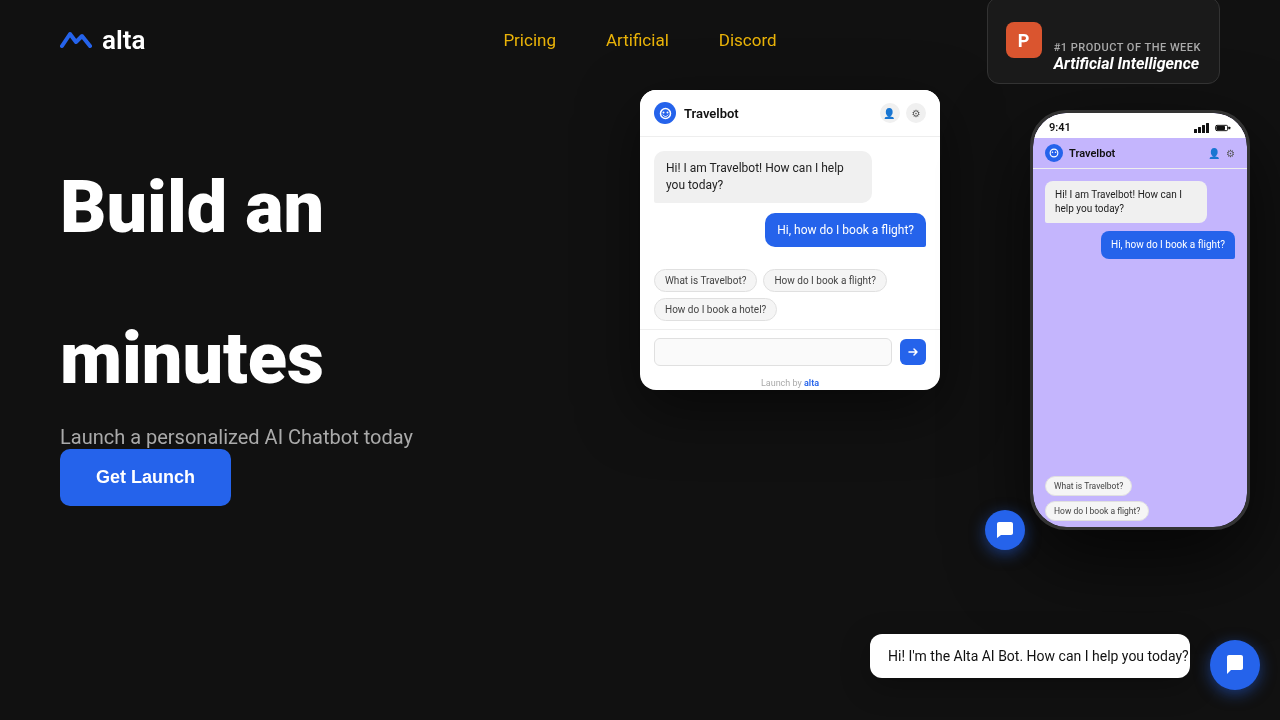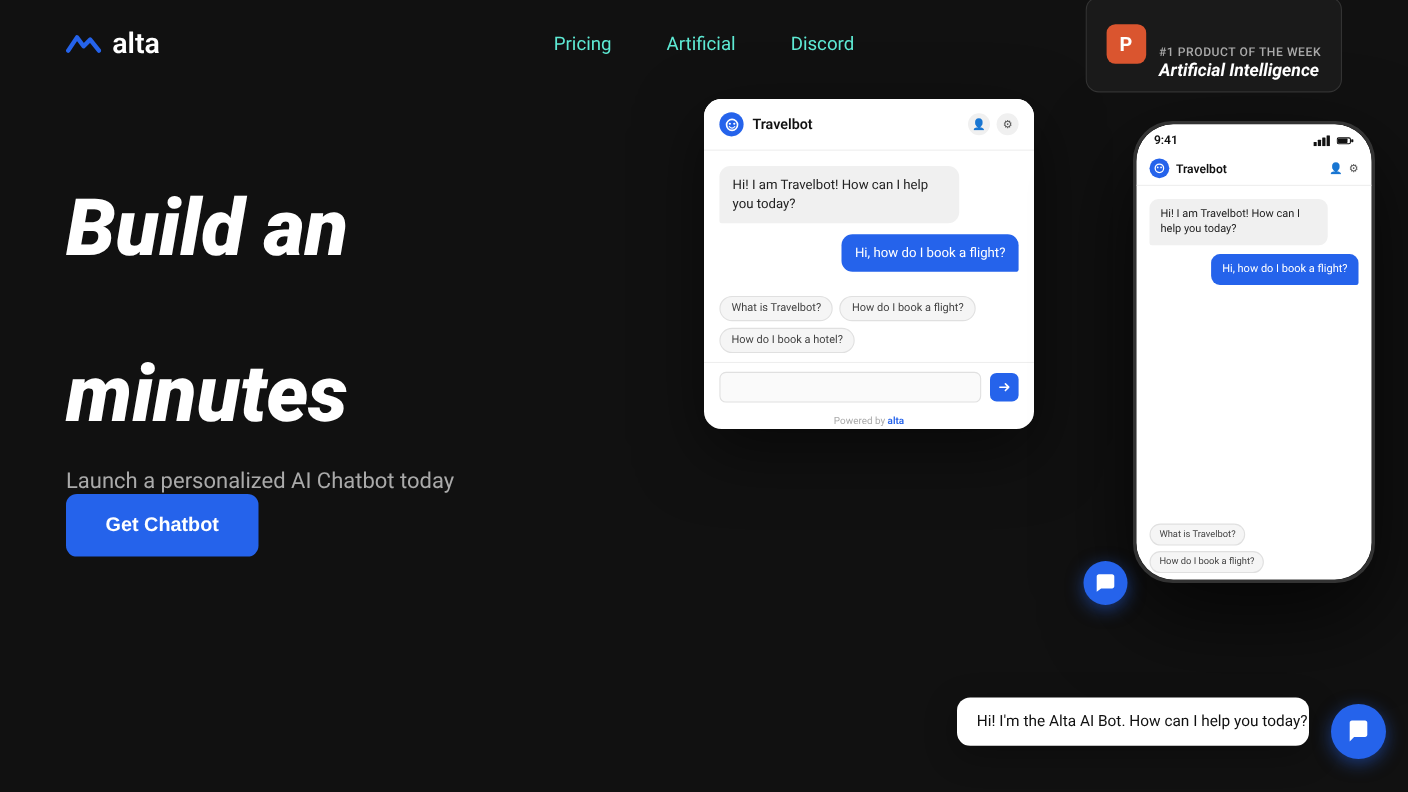--- a/index.html
+++ b/index.html
@@ -47,21 +47,21 @@
     .nav-links {
       display: flex;
       align-items: center;
       gap: 50px;
       position: absolute;
       left: 50%;
       transform: translateX(-50%);
     }
 
     .nav-link {
-      color: #5eead4;
+      color: #eab308;
       text-decoration: none;
       font-size: 17px;
       font-weight: 400;
       cursor: pointer;
     }
 
     .product-hunt-badge {
       display: flex;
       align-items: center;
       gap: 12px;
@@ -122,21 +122,20 @@
       padding-top: 40px;
       z-index: 5;
     }
 
     .hero-heading {
       font-size: 72px;
       font-weight: 900;
       line-height: 1.05;
       color: #ffffff;
       margin-bottom: 28px;
-      font-style: italic;
     }
 
     .hero-subtext {
       font-size: 20px;
       color: #aaaaaa;
       font-weight: 400;
     }
 
     .get-started-btn {
       background-color: #2563eb;
@@ -320,21 +319,21 @@
       height: 420px;
       background: #1a1a1a;
       border-radius: 36px;
       border: 3px solid #333;
       overflow: hidden;
       z-index: 3;
       box-shadow: 0 30px 80px rgba(0,0,0,0.7);
     }
 
     .phone-screen {
-      background: #ffffff;
+      background: #c4b5fd;
       height: 100%;
       border-radius: 34px;
       overflow: hidden;
       display: flex;
       flex-direction: column;
       justify-content: center;
     }
 
     .phone-status-bar {
       display: flex;
@@ -490,21 +489,21 @@
 
 <main class="main">
 
   <div class="hero-text">
     <h1 class="hero-heading">
       <span>Build an</span><br>
       <br>
       <span>minutes</span>
     </h1>
     <p class="hero-subtext">Launch a personalized AI Chatbot today</p>
-    <button class="get-started-btn">Get Chatbot</button>
+    <button class="get-started-btn">Get Launch</button>
   </div>
 
   <div class="demo-area">
 
     <div class="chat-window-main">
       <div class="chat-header">
         <div class="chat-header-left">
           <div class="chat-bot-icon">
             <svg viewBox="0 0 13 13" fill="white">
               <circle cx="6.5" cy="6.5" r="5" stroke="white" stroke-width="1.5" fill="none"></circle>
@@ -531,21 +530,21 @@
       </div>
       <div class="chat-input-area">
         <div class="chat-input-field"></div>
         <div class="chat-send-btn">
           <svg width="12" height="12" viewBox="0 0 12 12" fill="white">
             <path d="M2 6H10M7 3L10 6L7 9" stroke="white" stroke-width="1.5" stroke-linecap="round" stroke-linejoin="round" fill="none"></path>
           </svg>
         </div>
       </div>
       <div class="chat-powered">
-        <span>Powered by</span>
+        <span>Launch by</span>
         <span class="powered-logo">alta</span>
       </div>
     </div>
 
     <div class="floating-chat-icon">
       <svg width="20" height="20" viewBox="0 0 20 20" fill="none">
         <path d="M2 4C2 2.9 2.9 2 4 2H16C17.1 2 18 2.9 18 4V13C18 14.1 17.1 15 16 15H6L2 18V4Z" fill="white"></path>
       </svg>
     </div>
 

